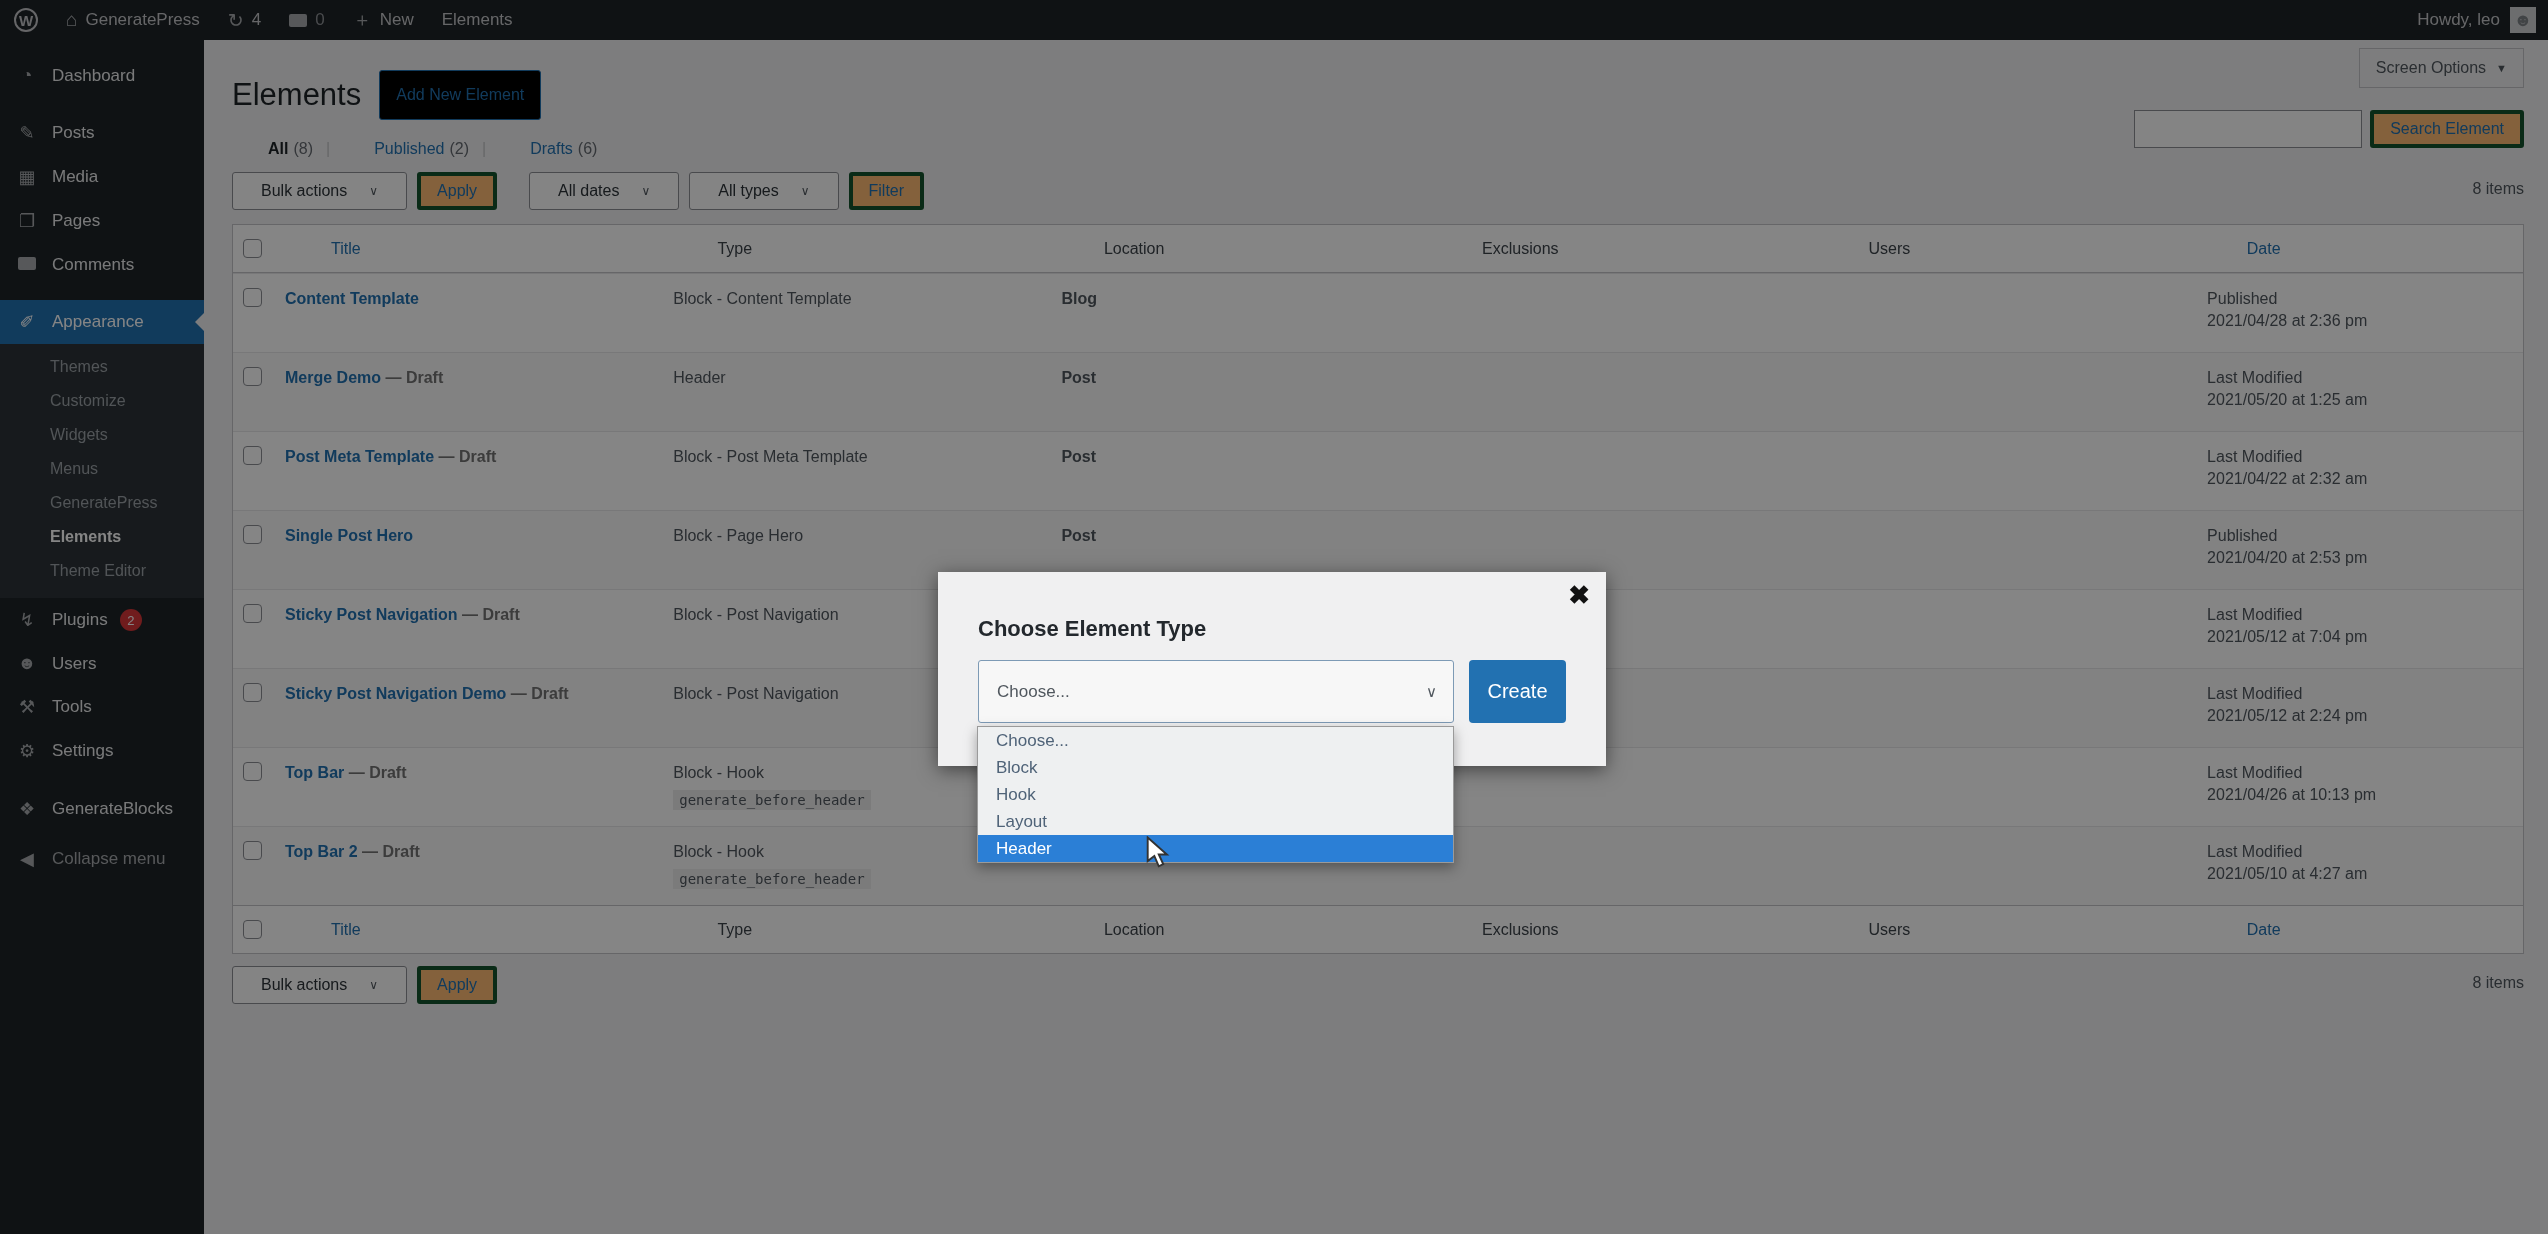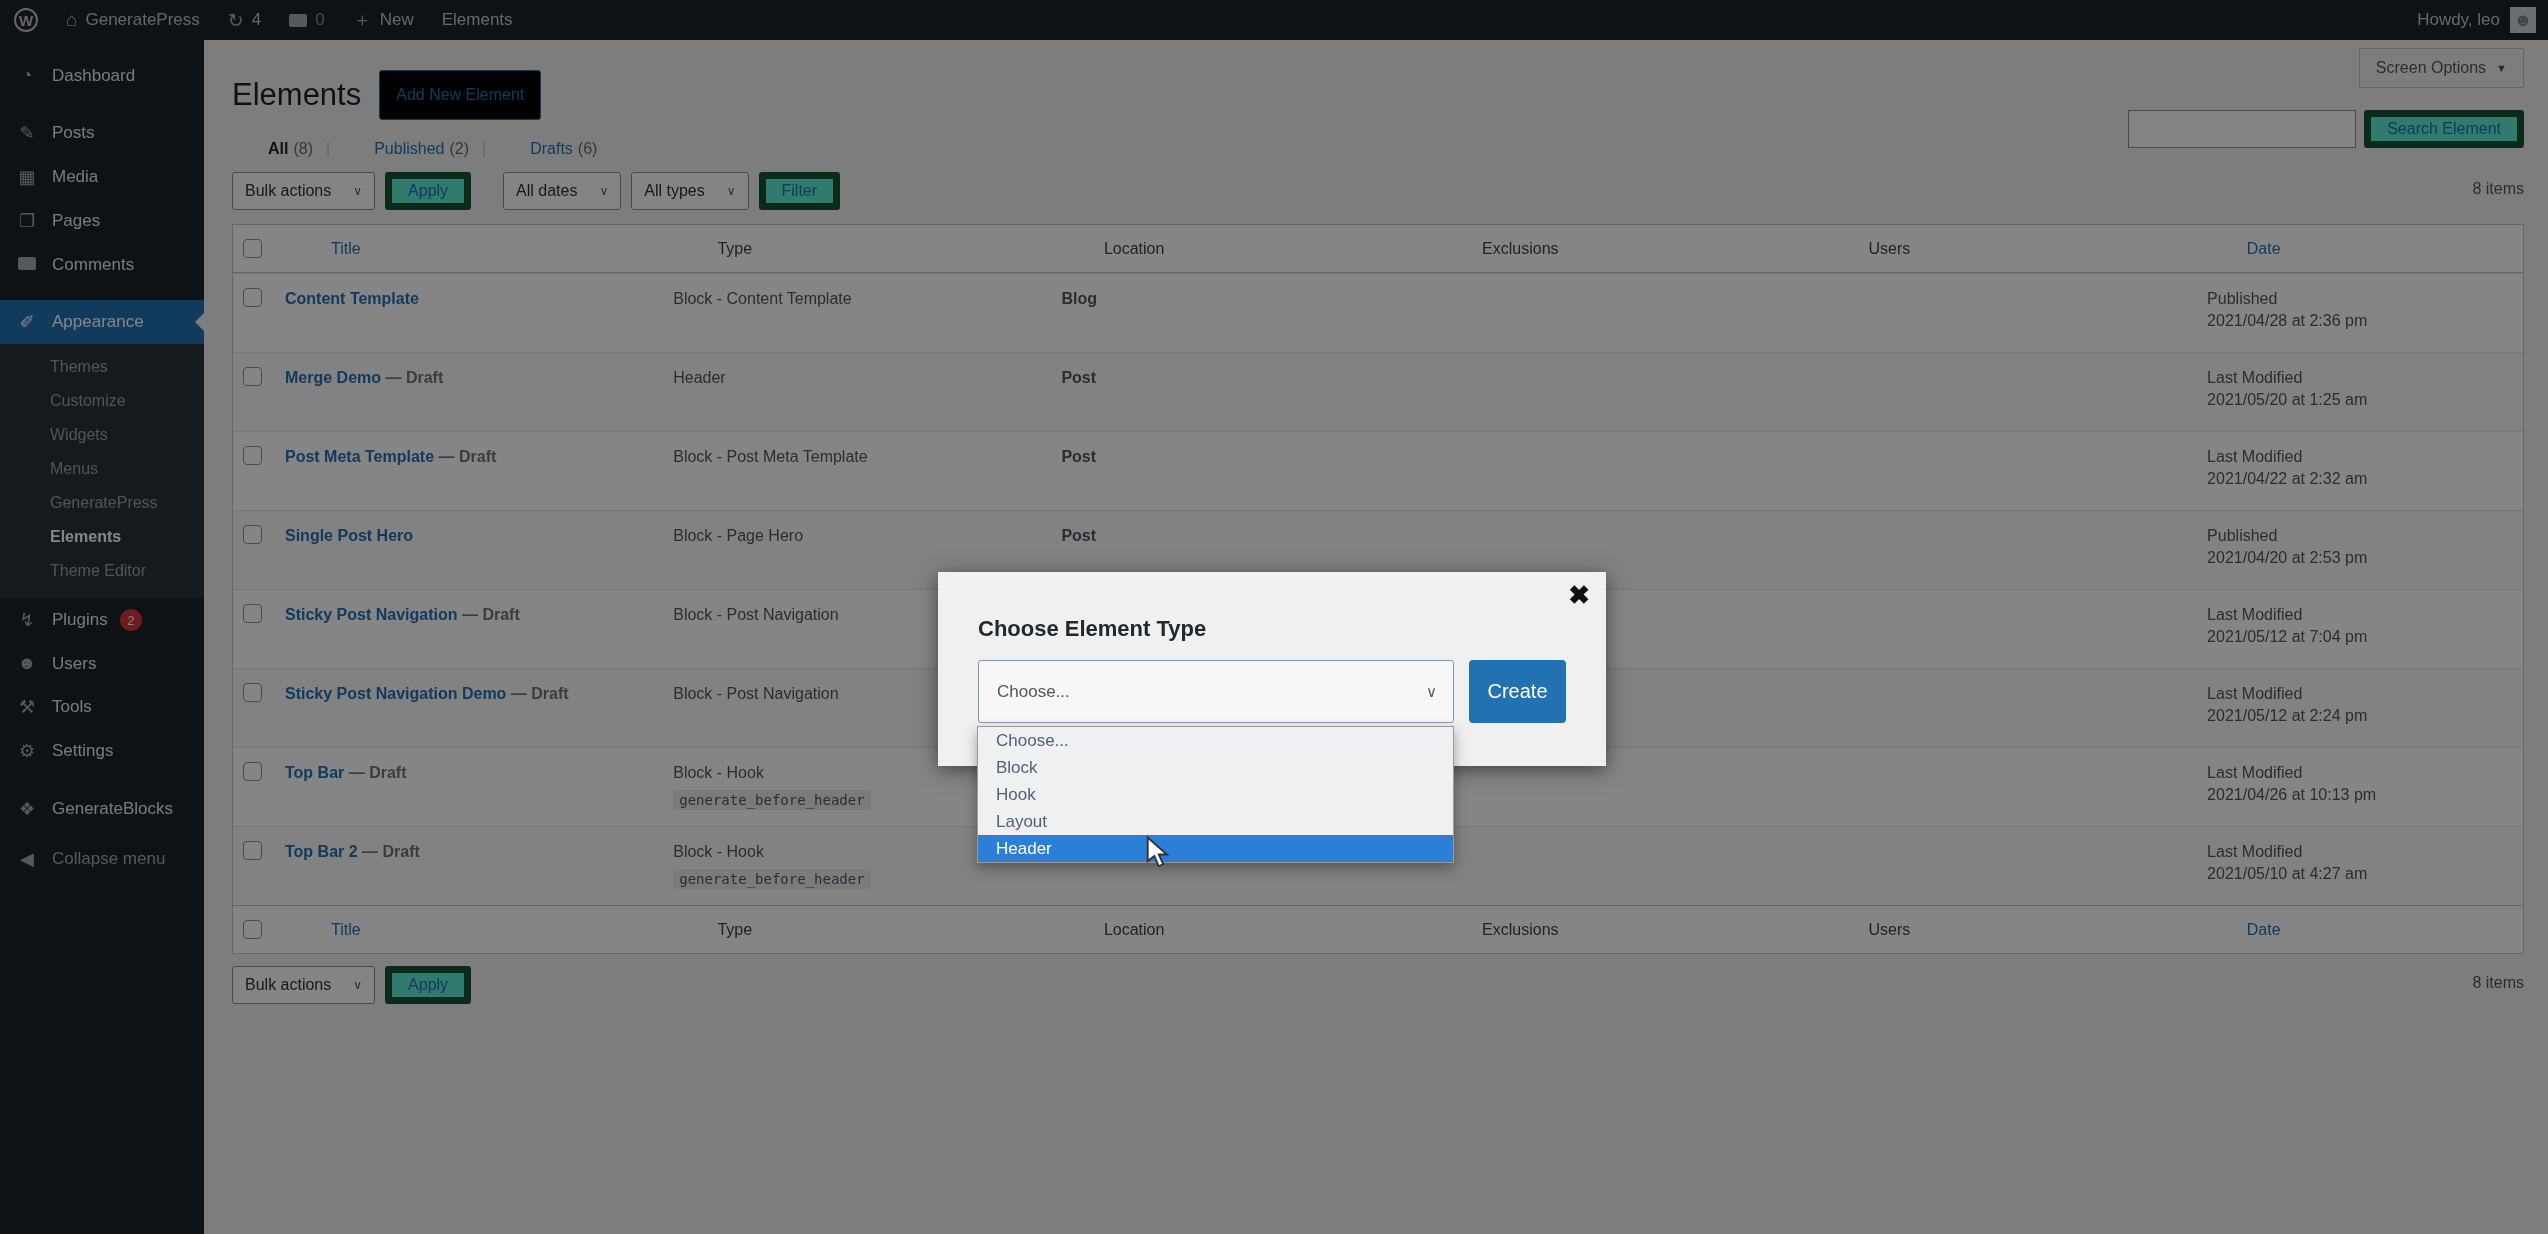--- a/index.html
+++ b/index.html
@@ -42,33 +42,33 @@
                     color:#50575e; font-size:16px; padding:10px 16px; display:flex; gap:10px; align-items:center; cursor:pointer; }
   .so-arrow { font-size:11px; color:#50575e; }
 
   .heading-row { display:flex; align-items:center; gap:18px; }
   h1.page-title { font-size:31px; font-weight:400; color:#1d2327; }
   .add-new-btn { font-size:16px; color:#2271b1; border:1px solid #2271b1; background:#000000;
                  padding:15px 16px; border-radius:3px; cursor:pointer; }
 
   .search-cluster { position:absolute; top:70px; right:24px; display:flex; gap:8px; }
   .search-input { width:228px; height:38px; border:1px solid #8c8f94; background:#fdfdfd; font-size:16px; padding:0 8px; }
-  .btn-secondary { font-size:16px; color:#2271b1; border:7px solid #14532d; background:#5eead4;
+  .btn-secondary { font-size:16px; color:#2271b1; border:4px solid #14532d; background:#fdba74;
                    padding:0 16px; height:38px; border-radius:3px; cursor:pointer; }
 
   .subsubsub { margin-top:20px; font-size:16px; color:#50575e; display:flex; gap:8px; }
   .subsub-item { cursor:pointer; display:flex; gap:5px; }
   .subsub-item:not(:last-child)::after { content:"|"; color:#c3c4c7; margin-left:8px; }
   .subsub-label { color:#2271b1;margin-left:36px; }
   .subsub-item.active .subsub-label { color:#1d2327; font-weight:bold; }
   .subsub-count { color:#646970; }
 
   .tablenav { margin-top:14px; display:flex; align-items:center; gap:10px; position:relative; }
   .fake-select { height:38px; background:#fdfdfd; border:1px solid #8c8f94; border-radius:3px; color:#2c3338;
-                 font-size:16px; display:flex; align-items:center; gap:22px; padding:0 12px; cursor:pointer; }
+                 font-size:16px; display:flex; align-items:center; gap:22px; padding:0 28px; cursor:pointer; }
   .chev { font-size:12px; color:#50575e; }
   .gap12 { width:12px; }
   .items-count { position:absolute; right:0; top:8px; font-size:16px; color:#50575e; }
   .tablenav.bottom { margin-top:0; padding:12px 0 10px; }
   .tablenav.bottom .items-count { top:20px; }
 
   
   .list-table { margin-top:14px; background:#fff; border:1px solid #c3c4c7; font-size:16px; }
   .tr { display:flex; align-items:flex-start; }
   .thead, .tfoot { border-bottom:1px solid #c3c4c7; align-items:center;gap:46px; }

